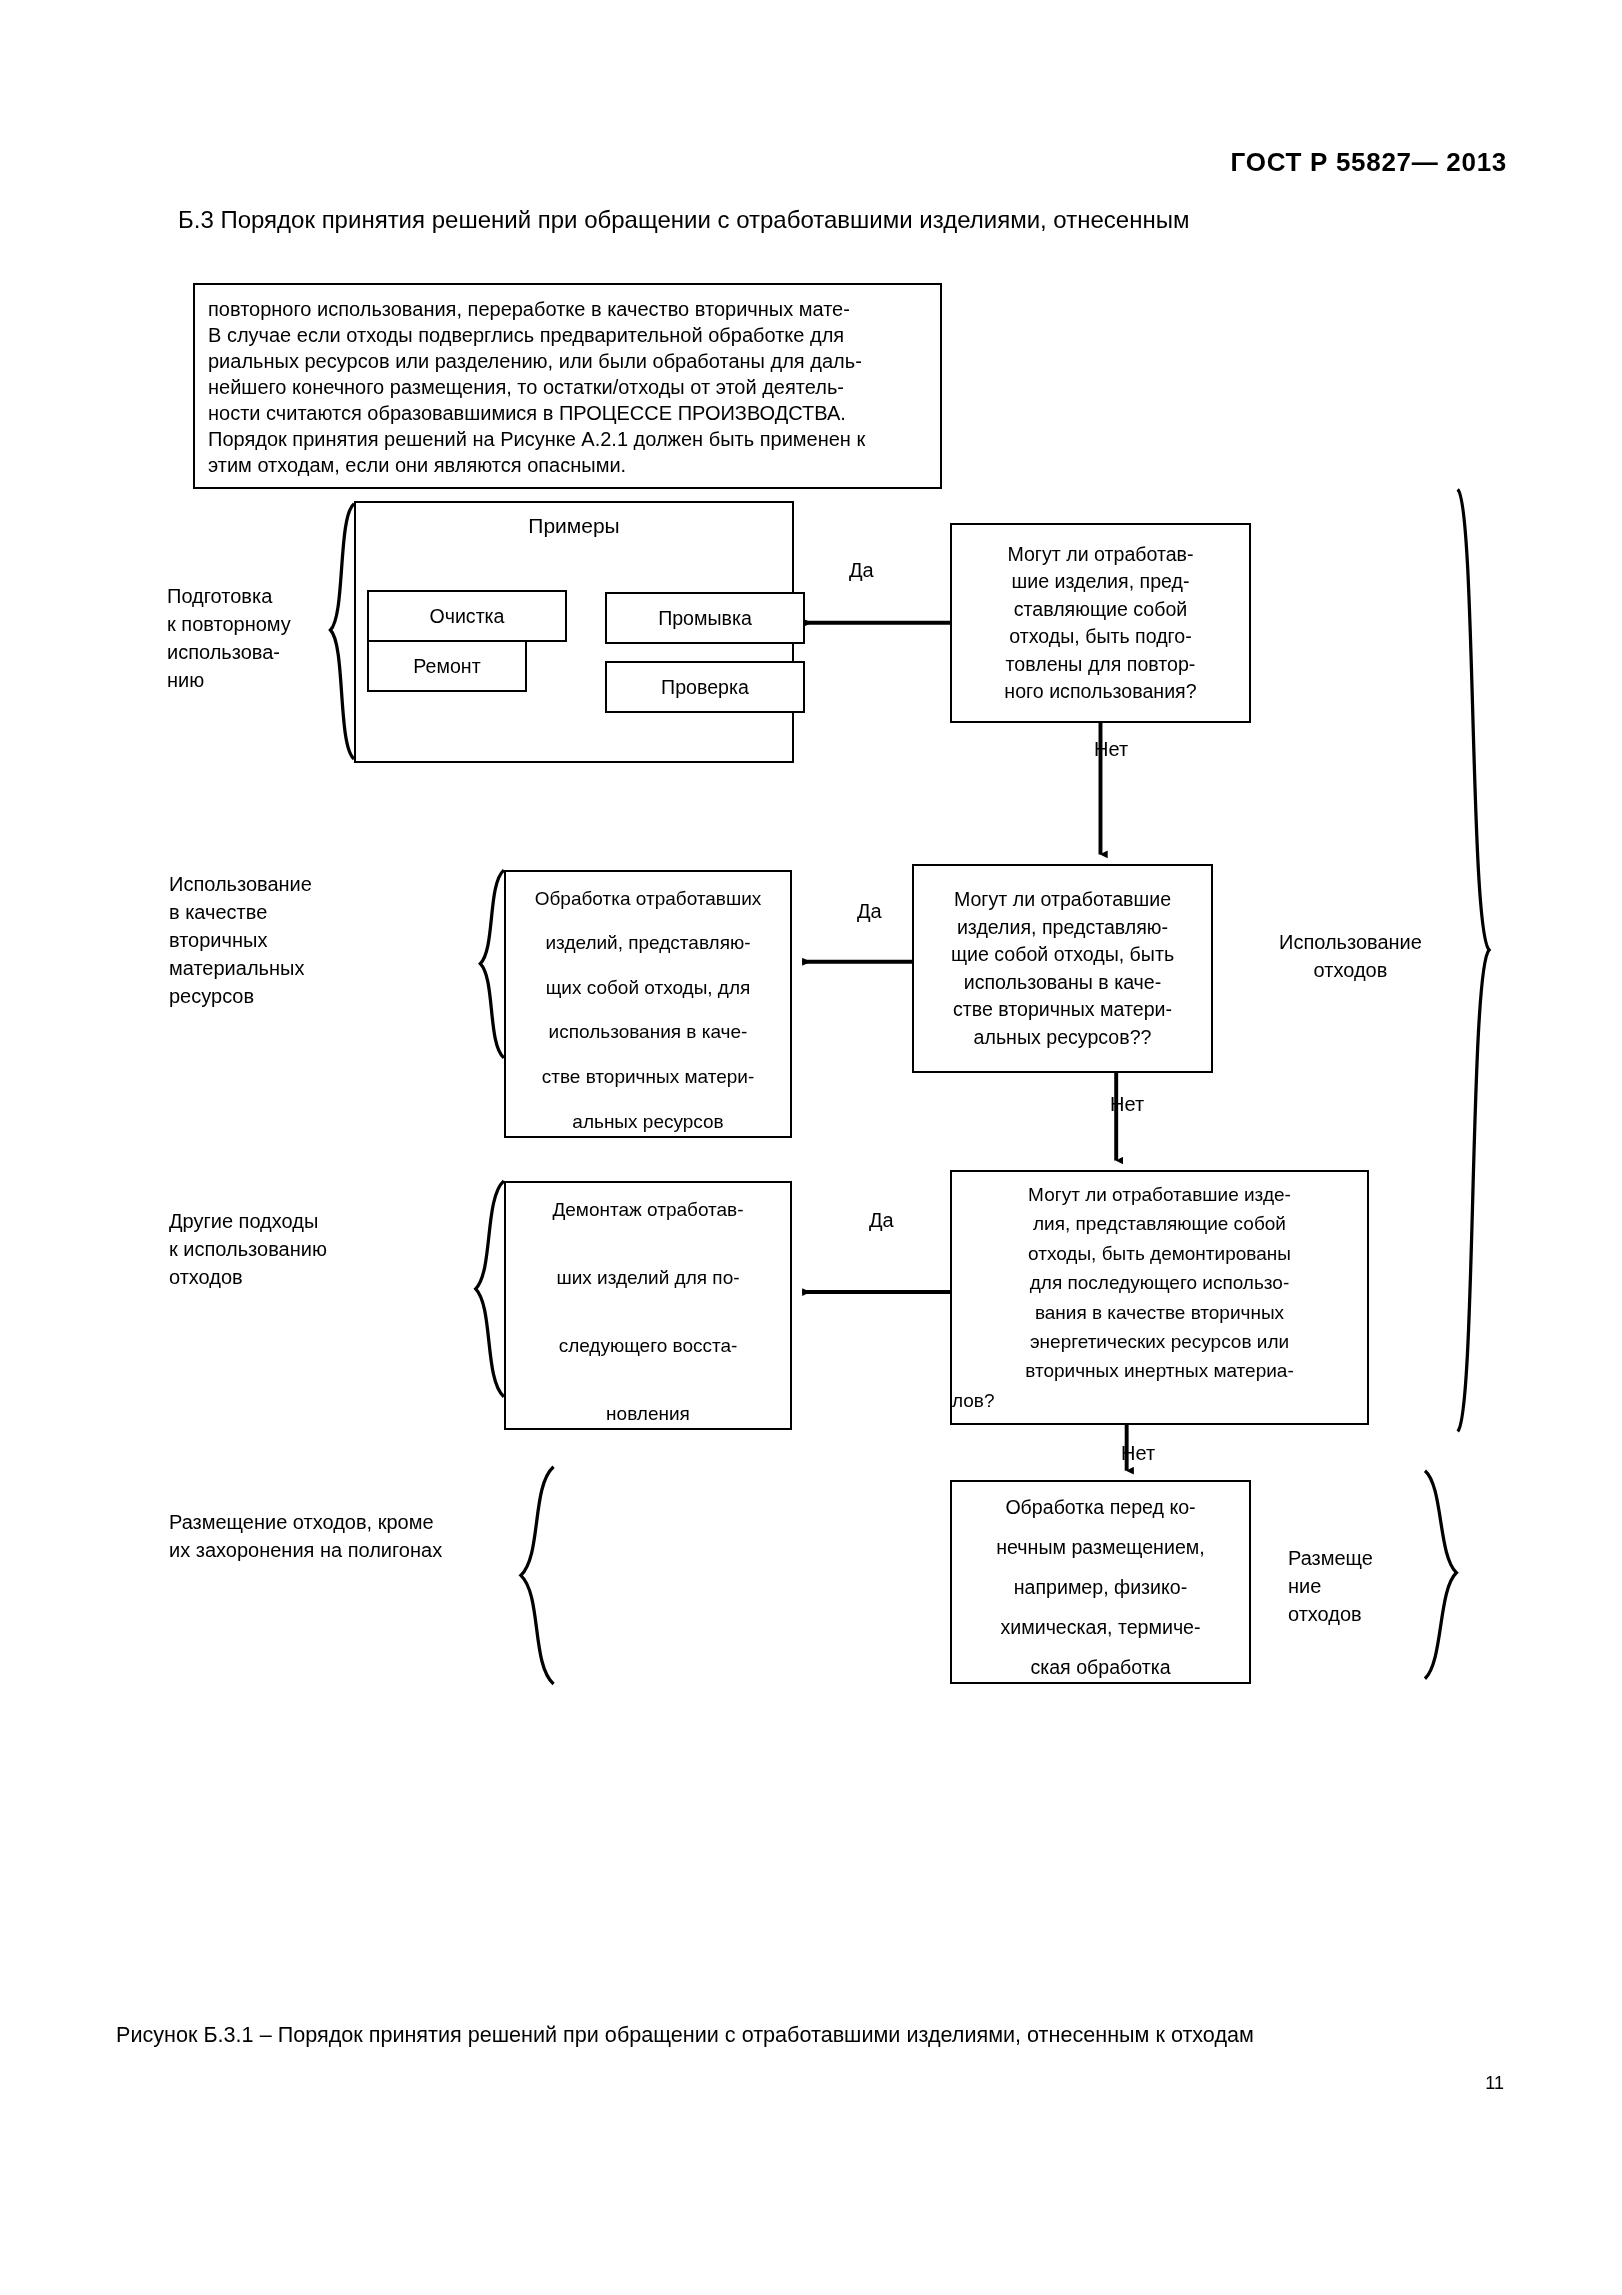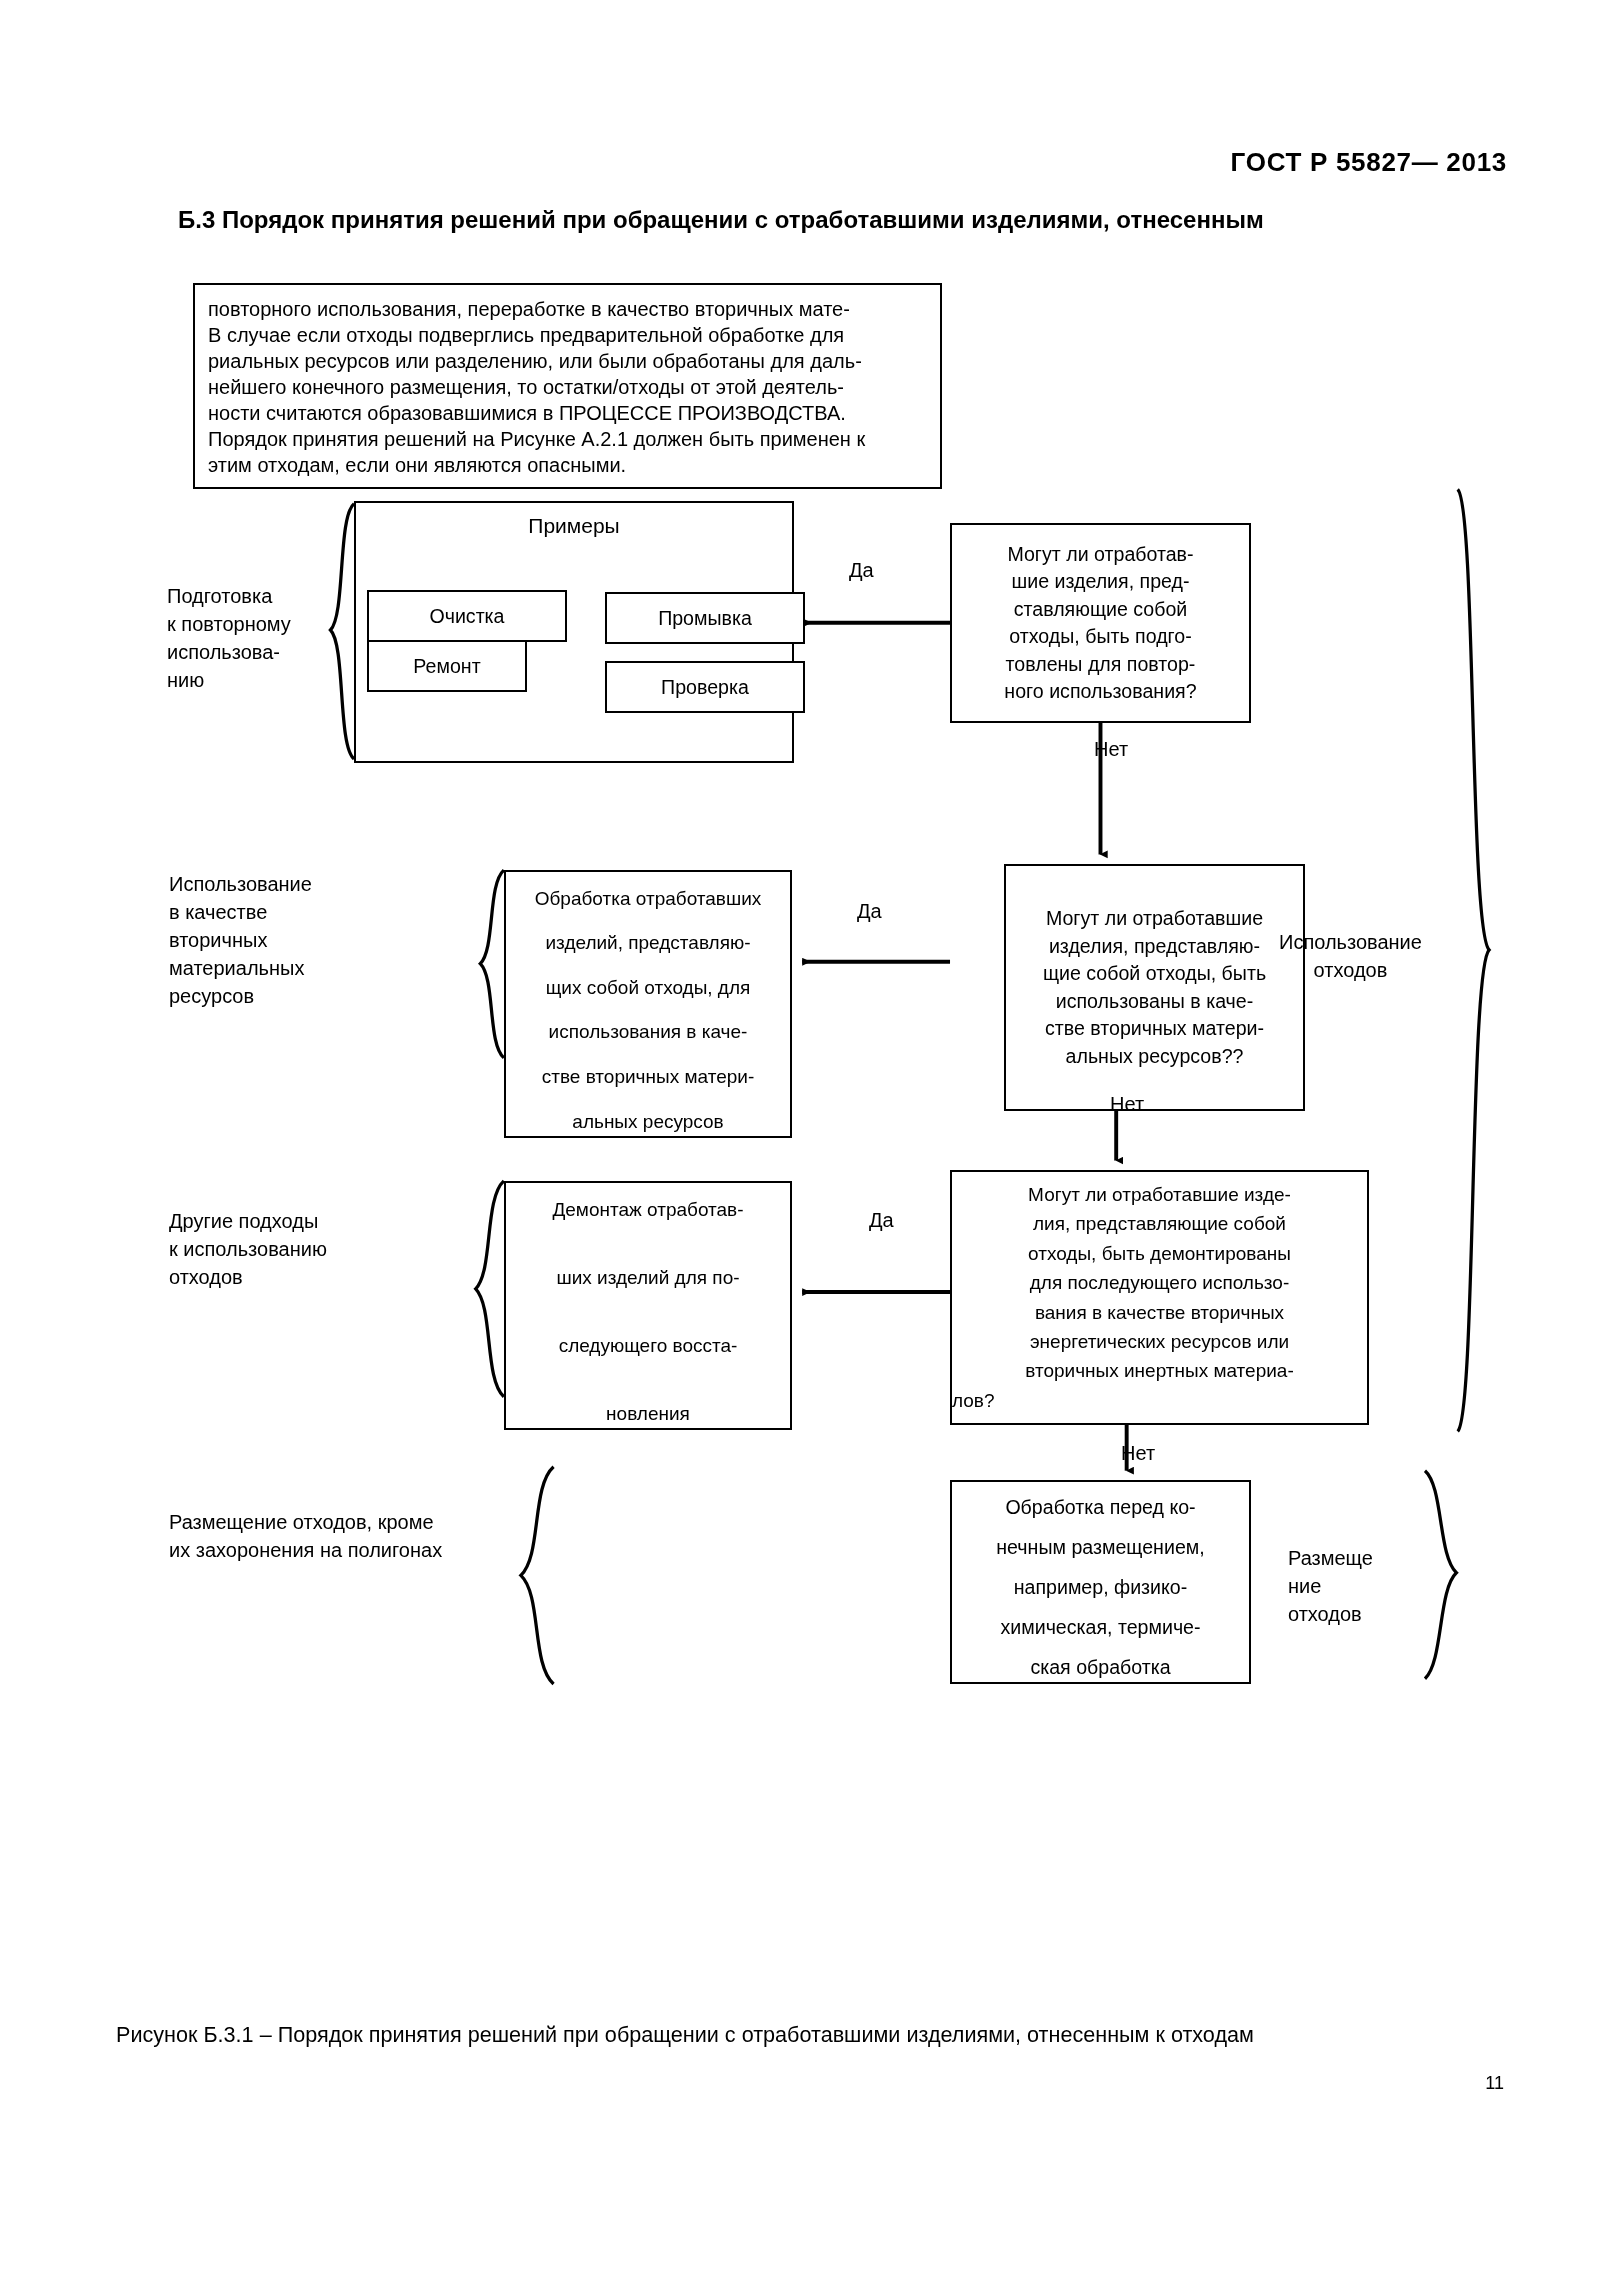--- a/index.html
+++ b/index.html
@@ -30,21 +30,21 @@
     font-weight: bold;
     letter-spacing: 0.7px;
     white-space: nowrap;
   }
 
   .section-title {
     position: absolute;
     top: 206px;
     left: 178px;
     font-size: 24px;
-    font-weight: bold;
+    font-weight: normal;
     white-space: nowrap;
   }
 
   
   .note-box {
     position: absolute;
     left: 193px;
     top: 283px;
     width: 749px;
     border: 2px solid #000;
@@ -93,21 +93,21 @@
     font-size: 19.6px;
     background: #fff;
   }
   #ex-cleaning { left: 367px; top: 590px; width: 200px; height: 52px; }
   #ex-repair   { left: 367px; top: 640px; width: 160px; height: 52px; }
   #ex-washing  { left: 605px; top: 592px; width: 200px; height: 52px; }
   #ex-check    { left: 605px; top: 643px; width: 200px; height: 52px; margin-top: 18px; }
 
   
   #q1 { left: 950px; top: 523px;  width: 301px; height: 200px; }
-  #q2 { left: 1004px; top: 864px; width: 301px; height: 247px; }
+  #q2 { left: 912px; top: 864px; width: 301px; height: 209px; }
   #q3 { left: 950px; top: 1170px; width: 419px; height: 255px;
         font-size: 19px; line-height: 29.4px; }
   #q3 span { text-align: justify; }
   #final { left: 950px; top: 1480px; width: 301px; height: 204px; }
 
   
   #act-smr   { left: 504px; top: 870px; width: 288px; height: 268px; font-size: 19px; line-height: 29.4px;}
   #act-disas { left: 504px; top: 1181px; width: 288px; height: 249px; font-size: 19px; line-height: 29.4px;}
   #act-smr span, #act-disas span { }
 

